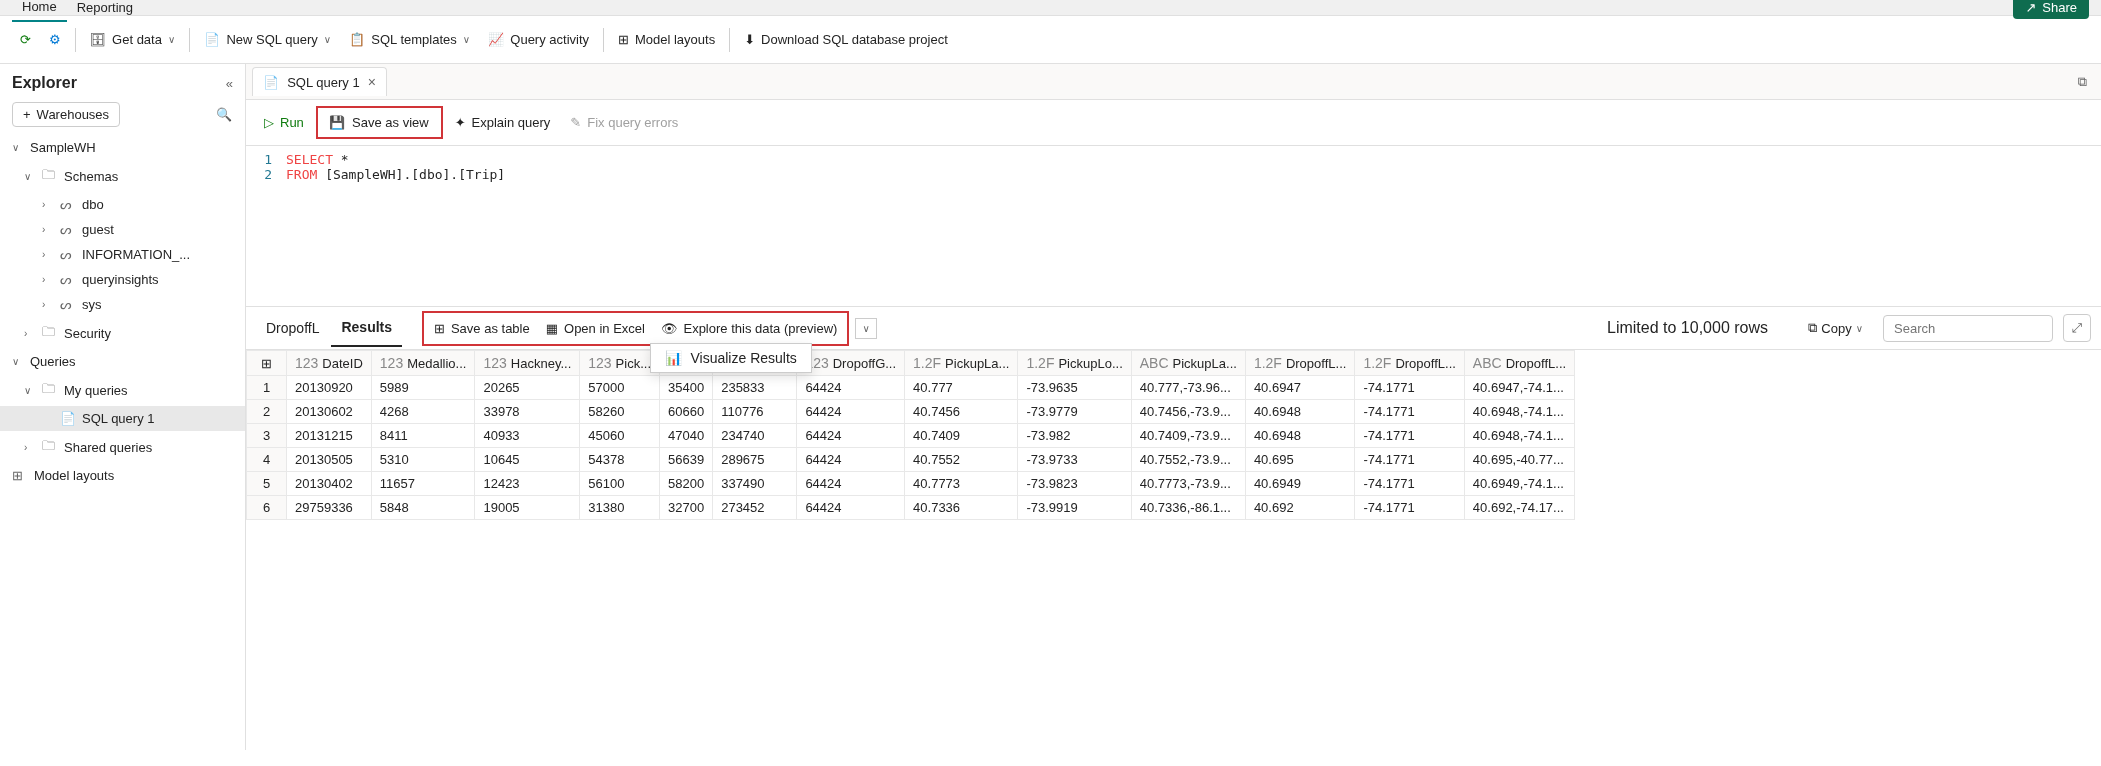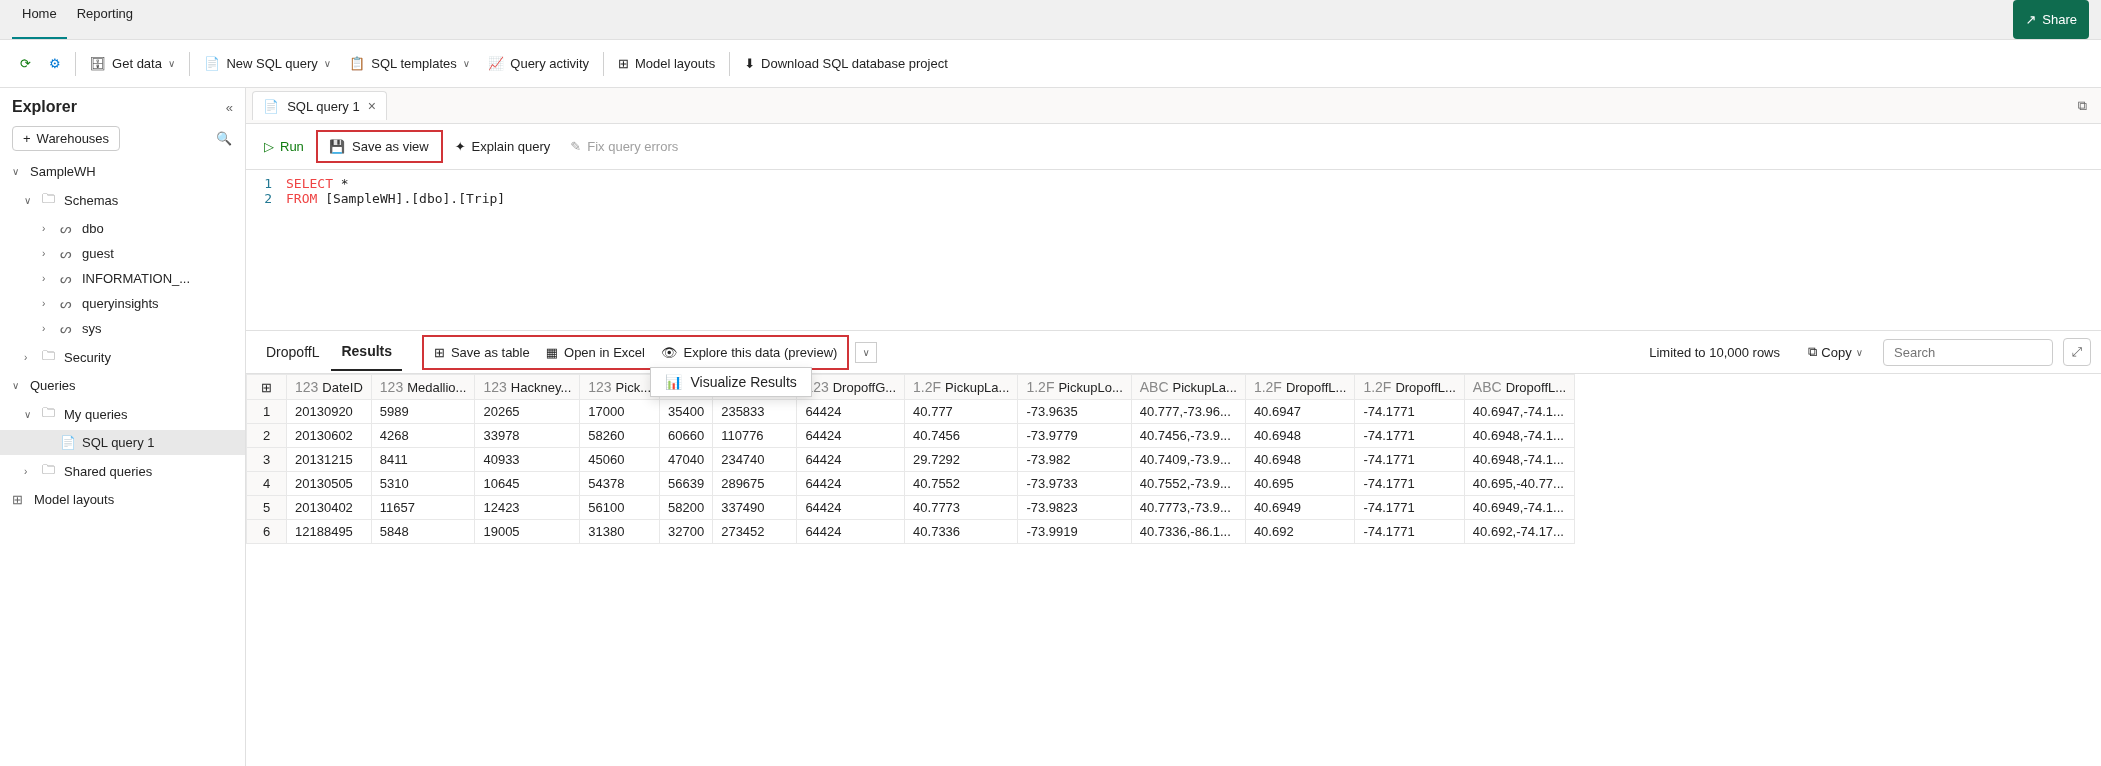--- a/index.html
+++ b/index.html
@@ -1,17 +1,17 @@
 <!DOCTYPE html>
 <html><head>
 <meta charset="utf-8">
 <style>
 * { box-sizing: border-box; margin: 0; padding: 0; }
 body { font-family: "Segoe UI", sans-serif; font-size: 13px; color: #242424; background: #fff; overflow: hidden; }
-.topnav { display: flex; height: 40px; background: #f0f0f0; border-bottom: 1px solid #e0e0e0; padding: 0 12px; }
+.topnav { display: flex; align-items: center; height: 16px; background: #f0f0f0; border-bottom: 1px solid #e0e0e0; padding: 0 12px; }
 .topnav-item { padding: 6px 10px; cursor: pointer; font-size: 13px; color: #242424; }
 .topnav-item.active { border-bottom: 2px solid #038387; font-weight: 400; }
 .share-btn { margin-left: auto; display: flex; align-items: center; gap: 6px; background: #0f6c4f; color: #fff; padding: 4px 12px; border-radius: 4px; cursor: pointer; font-size: 13px; }
 .toolbar { display: flex; align-items: center; height: 48px; padding: 0 12px; gap: 2px; background: #fff; border-bottom: 1px solid #e0e0e0; }
 .toolbar-btn { display: flex; align-items: center; gap: 6px; padding: 6px 8px; cursor: pointer; border-radius: 4px; font-size: 13px; color: #242424; }
 .toolbar-sep { width: 1px; height: 24px; background: #d0d0d0; margin: 0 4px; }
 .chevron { font-size: 10px; color: #666; }
 .main { display: flex; height: calc(100vh - 80px); }
 .explorer { width: 246px; border-right: 1px solid #e0e0e0; display: flex; flex-direction: column; background: #fff; }
 .explorer-header { display: flex; align-items: center; padding: 10px 12px; }
@@ -41,21 +41,21 @@
 .lineno { width: 40px; text-align: right; padding-right: 14px; color: #237893; }
 .code-kw { color: #ef4444; }
 .code-id { color: #242424; }
 .results-bar { display: flex; align-items: center; border-top: 1px solid #e0e0e0; border-bottom: 1px solid #e0e0e0; height: 44px; padding: 0 10px; gap: 2px; position: relative; }
 .rtab { padding: 10px 10px; cursor: pointer; font-size: 14px; color: #242424; }
 .rtab.active { border-bottom: 2px solid #242424; font-weight: 600; }
 .rbar-btn { display: flex; align-items: center; gap: 6px; padding: 6px 8px; cursor: pointer; font-size: 13px; }
 .rbar-group { display: flex; align-items: center; border: 2px solid #d13438; padding: 2px; margin-left: 18px; position: relative; }
 .viz-popup { position: absolute; background: #fff; border: 1px solid #ccc; box-shadow: 0 4px 12px rgba(0,0,0,.12); padding: 6px 14px; font-size: 14px; left: 226px; top: 30px; display: flex; align-items: center; gap: 8px; z-index: 10; }
 .rbar-spacer { flex: 1; }
-.limited { font-size: 13px; margin-right: 16px; }
+.limited { font-size: 16px; margin-right: 28px; }
 .copy-dd { display: flex; align-items: center; gap: 4px; border: none; padding: 5px 10px; cursor: pointer; font-size: 13px; }
 .search-box { border: 1px solid #ccc; border-radius: 4px; padding: 5px 10px; font-size: 13px; width: 170px; margin-left: 8px; }
 .expand-btn { border: 1px solid #ccc; border-radius: 4px; width: 28px; height: 28px; display: flex; align-items: center; justify-content: center; margin-left: 8px; cursor: pointer; color: #666; }
 .grid { overflow: auto; flex: 1; position: relative; }
 .grid table { border-collapse: collapse; width: max-content; }
 .grid th, .grid td { border: 1px solid #e8e8e8; padding: 4px 8px; text-align: left; font-size: 13px; white-space: nowrap; height: 24px; }
 .grid th { background: #faf9f8; font-weight: 400; position: sticky; top: 0; }
 .grid .rownum { text-align: center; background: #faf9f8; width: 40px; }
 .col-type { color: #888; font-size: 14px; margin-right: 4px; }
 .dropdown-box { border: 1px solid #ccc; padding: 4px 6px; display: flex; align-items: center; gap: 4px; cursor: pointer; margin-left: 4px; }
@@ -288,21 +288,21 @@
               <th><span class="col-type">1.2F</span>DropoffL...</th>
               <th><span class="col-type">ABC</span>DropoffL...</th>
             </tr>
           </thead>
         <tbody id="grid-body">
             <tr>
               <td class="rownum">1</td>
               <td>20130920</td>
               <td>5989</td>
               <td>20265</td>
-              <td>17000</td>
+              <td>57000</td>
               <td>35400</td>
               <td>235833</td>
               <td>64424</td>
               <td>40.777</td>
               <td>-73.9635</td>
               <td>40.777,-73.96...</td>
               <td>40.6947</td>
               <td>-74.1771</td>
               <td>40.6947,-74.1...</td>
             </tr>
@@ -324,21 +324,21 @@
             </tr>
             <tr>
               <td class="rownum">3</td>
               <td>20131215</td>
               <td>8411</td>
               <td>40933</td>
               <td>45060</td>
               <td>47040</td>
               <td>234740</td>
               <td>64424</td>
-              <td>29.7292</td>
+              <td>40.7409</td>
               <td>-73.982</td>
               <td>40.7409,-73.9...</td>
               <td>40.6948</td>
               <td>-74.1771</td>
               <td>40.6948,-74.1...</td>
             </tr>
             <tr>
               <td class="rownum">4</td>
               <td>20130505</td>
               <td>5310</td>
@@ -365,21 +365,21 @@
               <td>64424</td>
               <td>40.7773</td>
               <td>-73.9823</td>
               <td>40.7773,-73.9...</td>
               <td>40.6949</td>
               <td>-74.1771</td>
               <td>40.6949,-74.1...</td>
             </tr>
             <tr>
               <td class="rownum">6</td>
-              <td>12188495</td>
+              <td>29759336</td>
               <td>5848</td>
               <td>19005</td>
               <td>31380</td>
               <td>32700</td>
               <td>273452</td>
               <td>64424</td>
               <td>40.7336</td>
               <td>-73.9919</td>
               <td>40.7336,-86.1...</td>
               <td>40.692</td>

